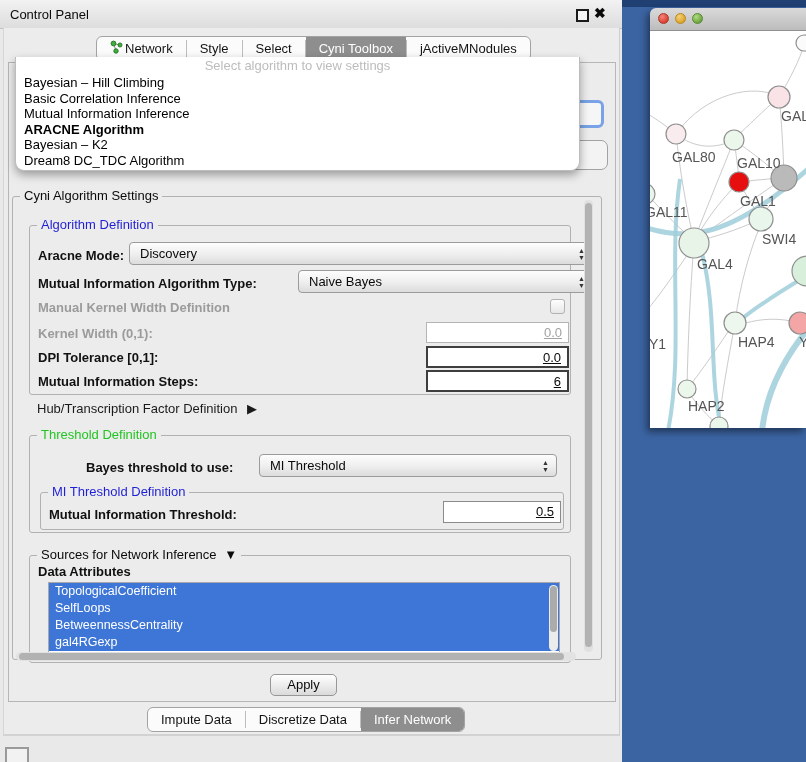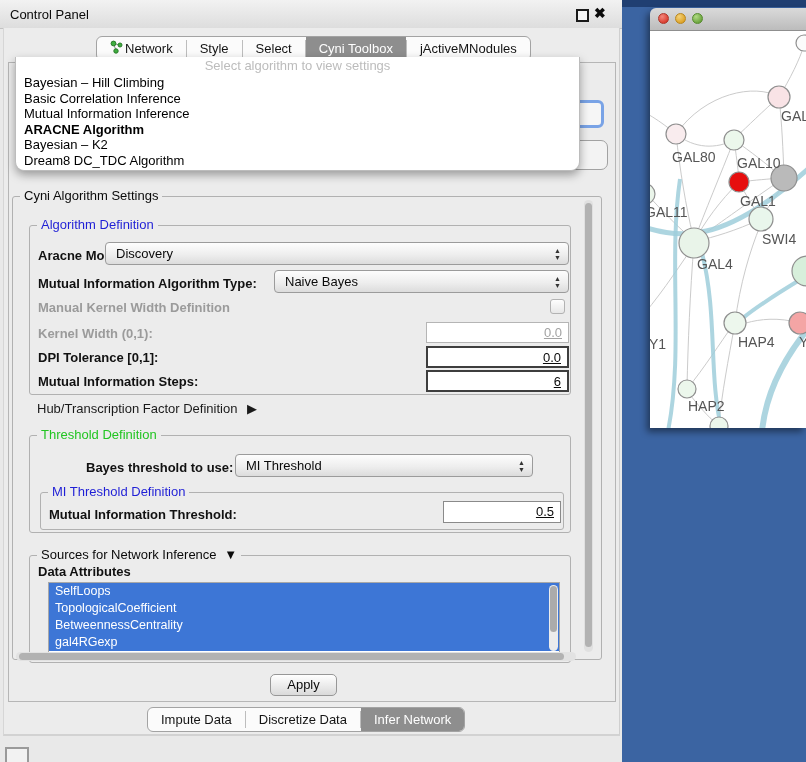--- a/index.html
+++ b/index.html
@@ -43,21 +43,21 @@
   .group-title{position:absolute;top:-9px;left:7px;background:#ececec;padding:0 4px;font-size:13px;color:#0a0a0a;white-space:nowrap;}
   .group-title.blue{color:#1f1fd6;}
   .group-title.green{color:#22c522;}
 
   .lbl{position:absolute;font-weight:bold;color:#111;white-space:nowrap;}
   .lbl.gray{color:#9b9b9b;}
   .plain{position:absolute;color:#1a1a1a;white-space:nowrap;}
 
   .combo{position:absolute;height:23px;box-sizing:border-box;border:1px solid #9b9b9b;border-radius:4px;
     background:linear-gradient(#fdfdfd,#eeeeee 55%,#dcdcdc);display:flex;align-items:center;
-    padding:0 22px 0 10px;color:#0a0a0a;}
+    padding:0 22px 0 10px;color:#0a0a0a;margin-left:24px;}
   .combo .arrows{position:absolute;right:7px;top:4px;font-size:7px;line-height:7px;color:#333;text-align:center;}
 
   .field{position:absolute;box-sizing:border-box;background:#ffffff;text-align:right;
     padding:2px 6px 0 6px;color:#0a0a0a;text-decoration:underline;}
   .field.strong{border:2px solid #3e3e3e;}
   .field.normal{border:1px solid #8a8a8a;}
   .field.disabled{border:1px solid #b5b5b5;color:#a3a3a3;}
 
   .checkbox{position:absolute;width:13px;height:13px;border:1px solid #b2b2b2;border-radius:3px;
     background:linear-gradient(#fefefe,#e7e7e7);}
@@ -193,22 +193,22 @@
   </div>
 
   <div class="group" style="left:16px;top:358px;width:540px;height:106px;">
     <span class="group-title">
       <span>Sources for Network Inference</span>
       <span style="margin-left:4px;">▼</span>
     </span>
     <span class="lbl" style="left:8px;top:8px;">Data Attributes</span>
     <div id="attr-list">
       <div id="attr-items">
+          <div class="attr-item">TopologicalCoefficient</div>
           <div class="attr-item">SelfLoops</div>
-          <div class="attr-item">TopologicalCoefficient</div>
           <div class="attr-item">BetweennessCentrality</div>
           <div class="attr-item">gal4RGexp</div>
         </div>
       <div id="attr-vscroll">
           <div class="thumb"></div>
         </div>
     </div>
   </div>
 </div>
 

